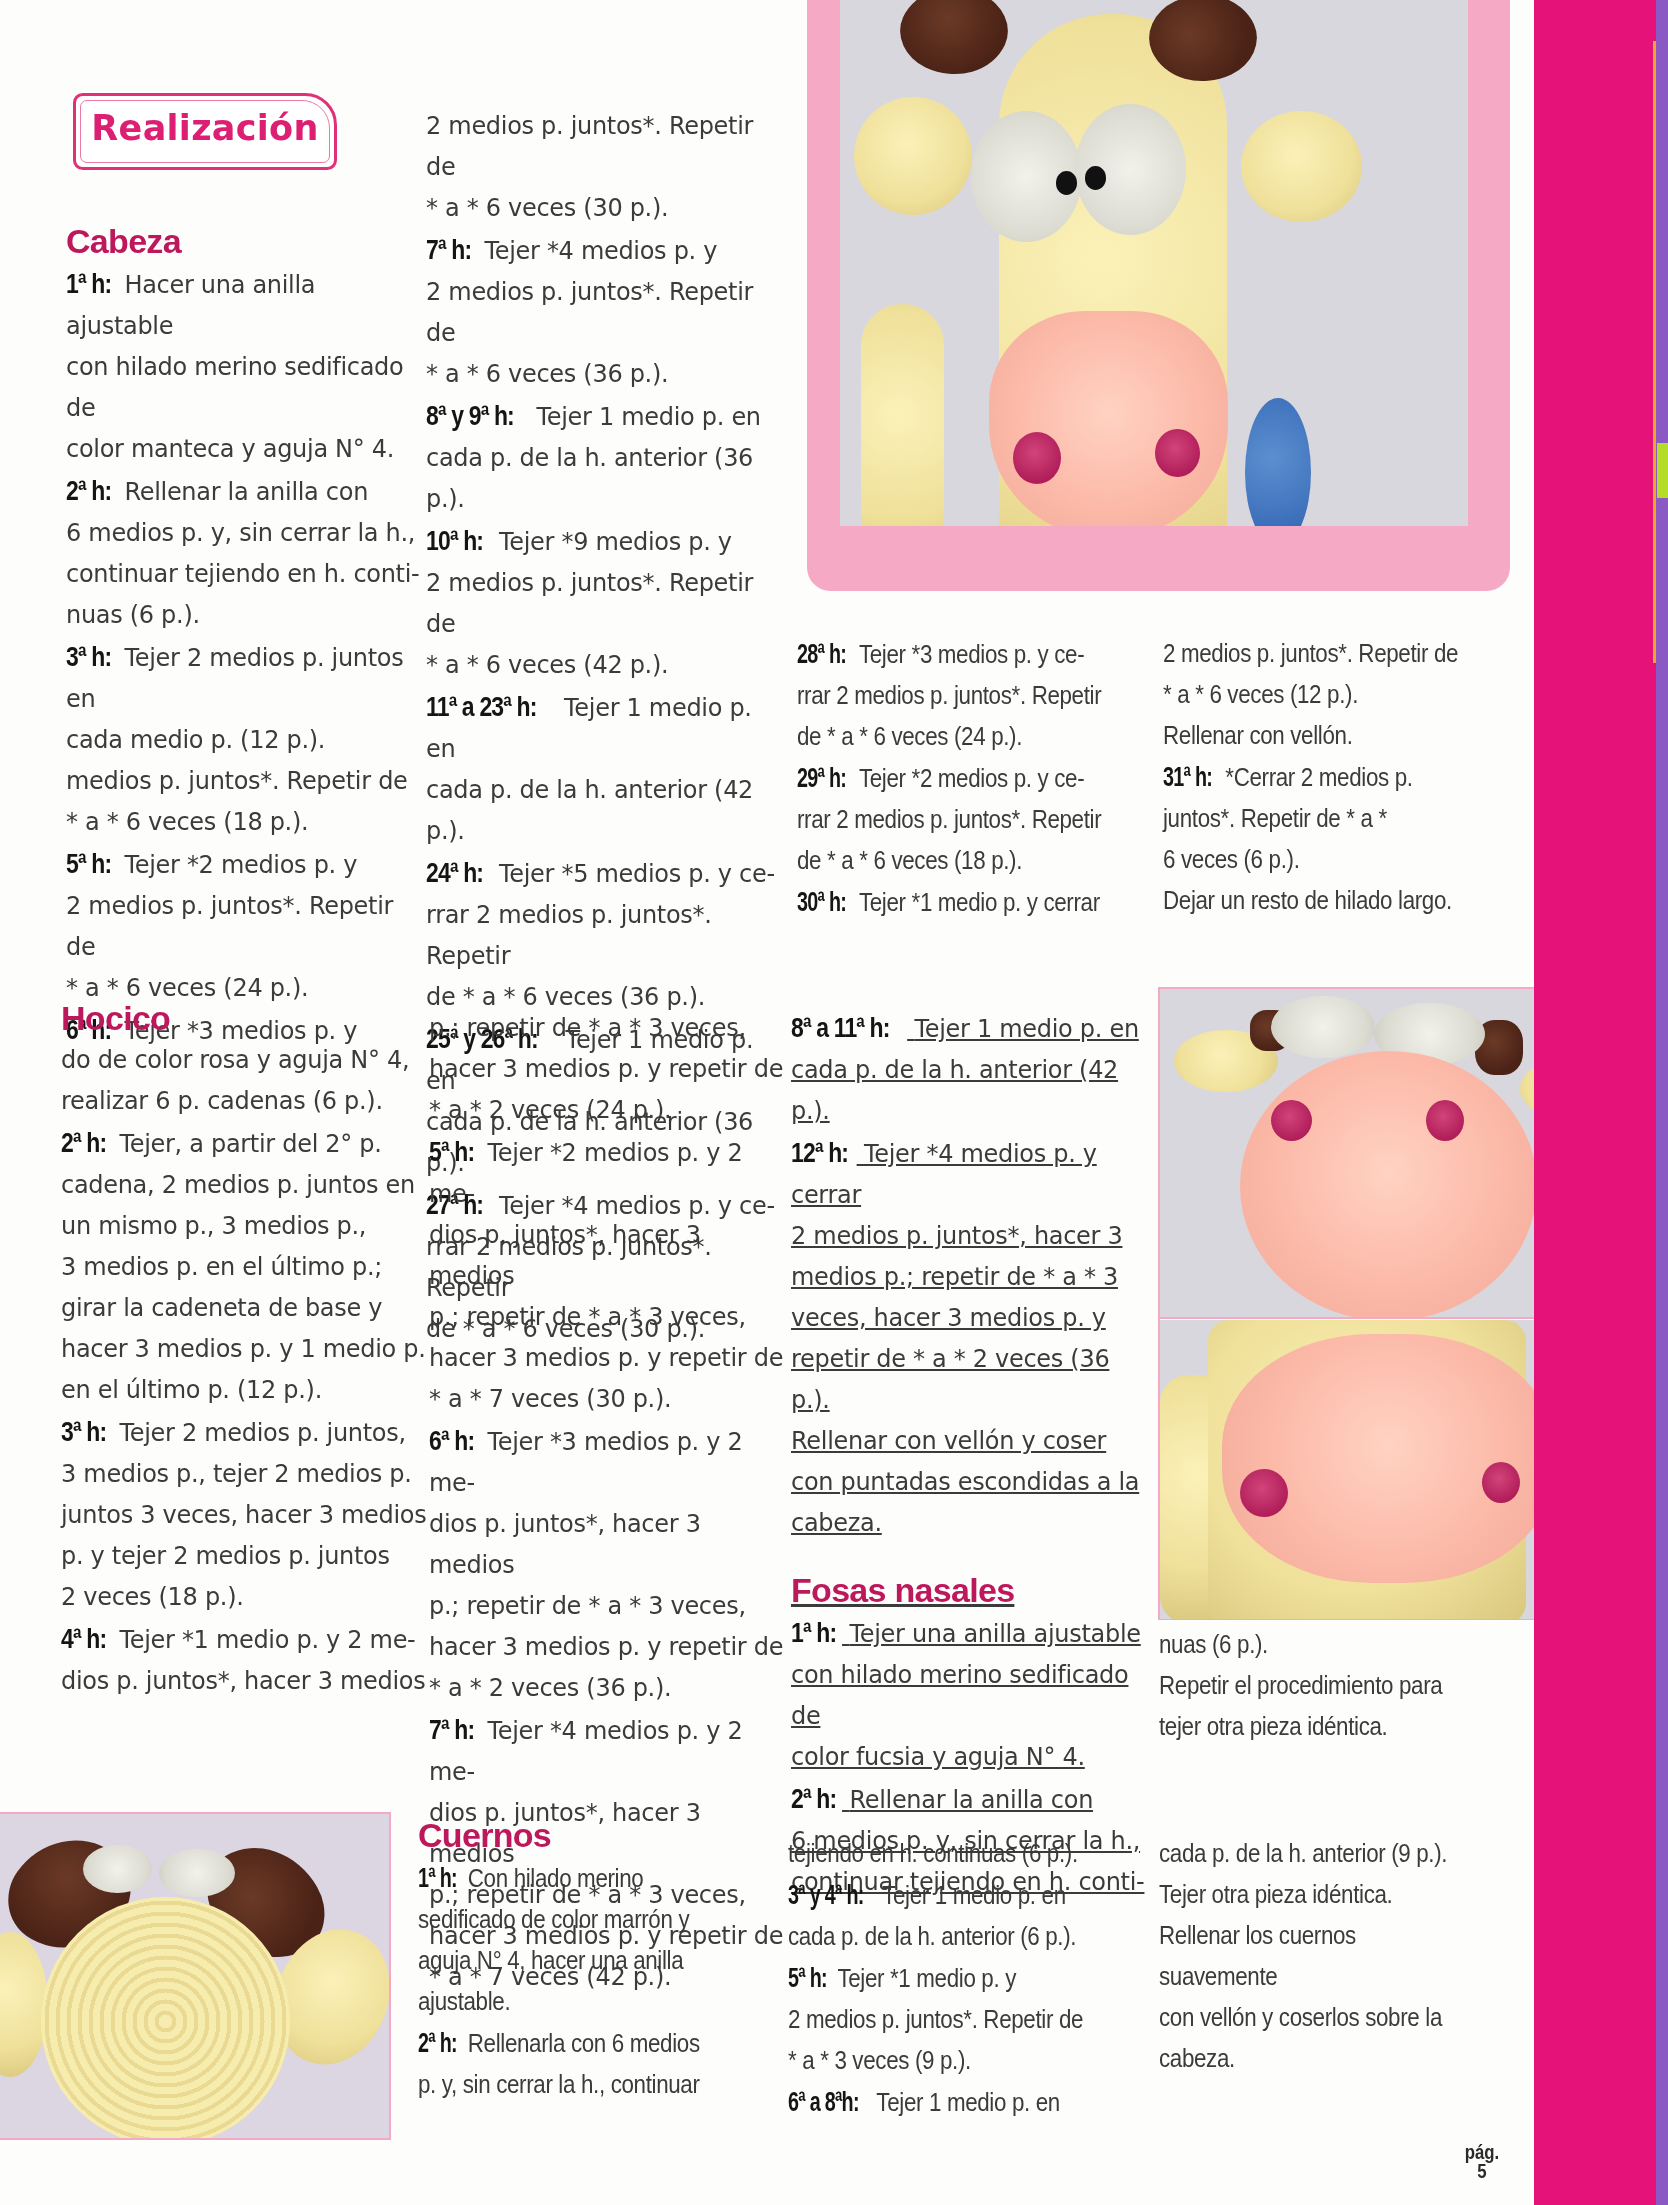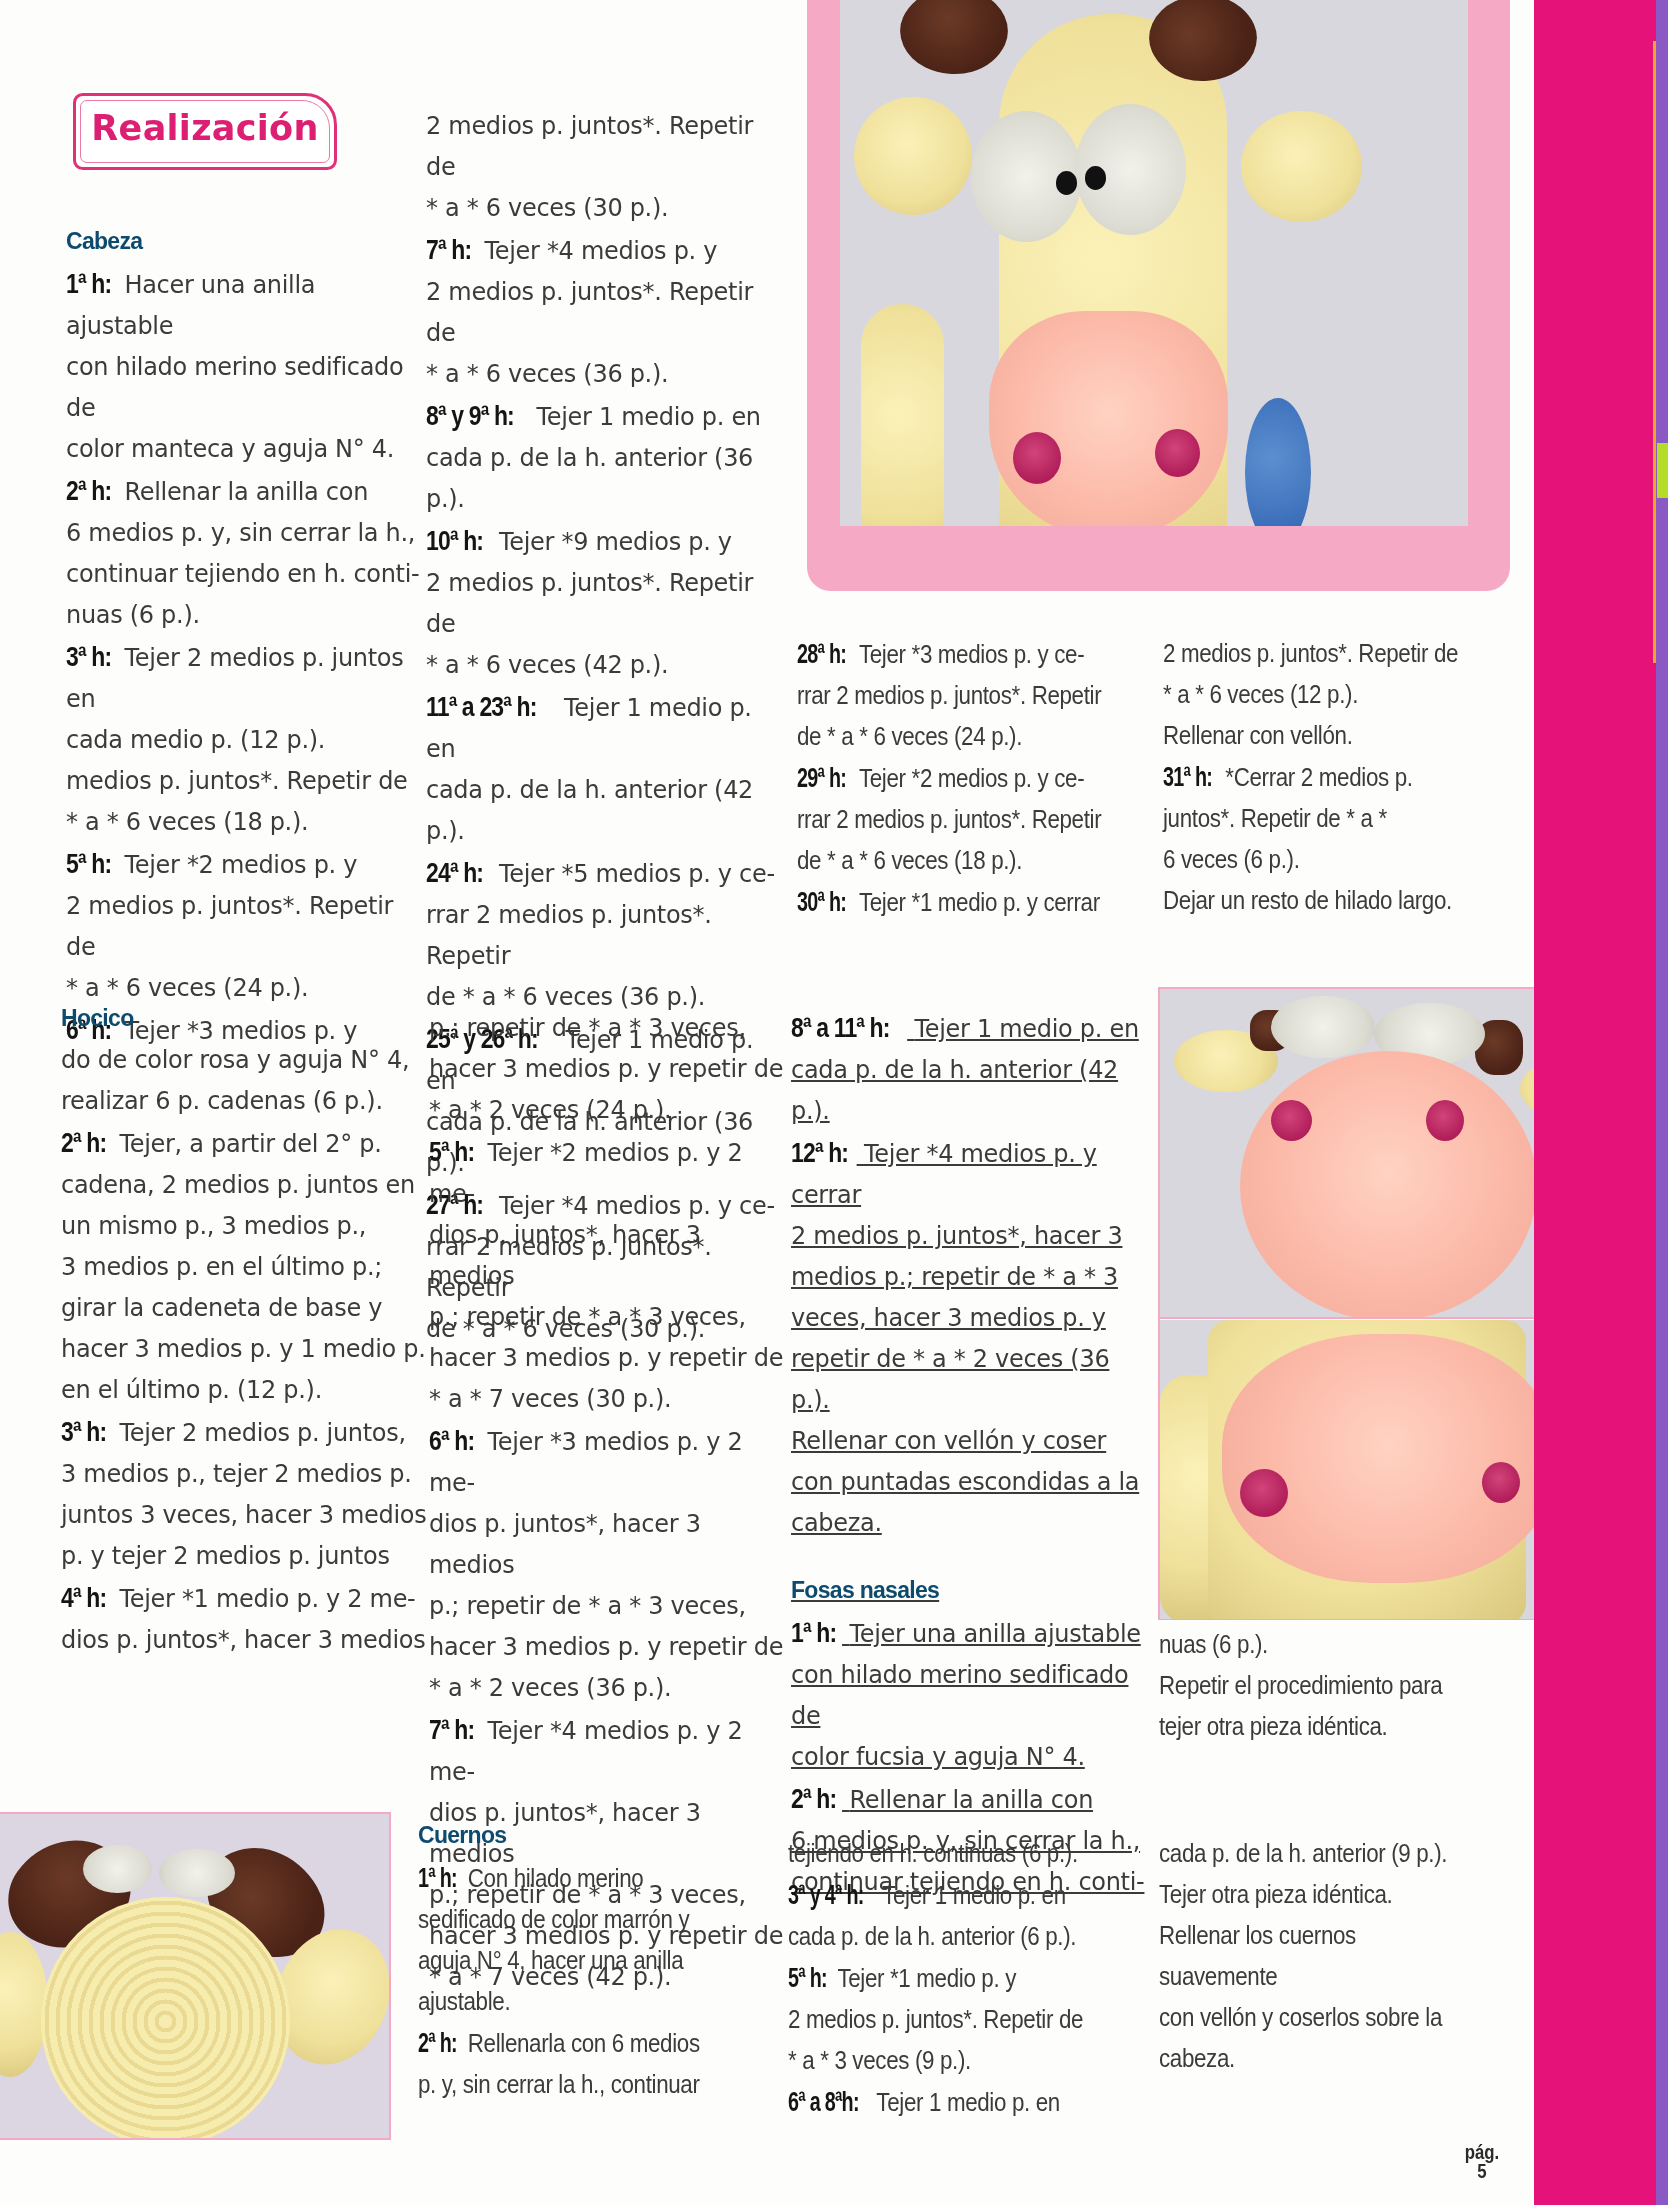--- a/index.html
+++ b/index.html
@@ -6,21 +6,21 @@
   body {
     width:1669px; height:2205px; position:relative; overflow:hidden;
     background:#fdfdfc;
     font-family:"DejaVu Sans", sans-serif;
     color:#3a3a3a;
   }
   .abs { position:absolute; }
   .col { position:absolute; font-size:24px; line-height:41px; letter-spacing:-0.3px; color:#3b3b3b; }
   .col p { margin:0; }
   .lbl { font-family:"Liberation Sans", sans-serif; font-weight:bold; color:#151515; font-size:28px; letter-spacing:-1px; transform:scaleX(0.82); display:inline-block; transform-origin:left center; margin-right:-4.1px; }
-  .sec { font-family:"Liberation Sans", sans-serif; font-weight:bold; color:#0c4a6e; font-size:23px; letter-spacing:-0.7px; margin:0; line-height:44px; }
+  .sec { font-family:"Liberation Sans", sans-serif; font-weight:bold; color:#be185d; font-size:34px; letter-spacing:-0.7px; margin:0; line-height:44px; }
   .narrow { font-family:"Liberation Sans", sans-serif; transform:scaleX(0.86); transform-origin:left top; font-size:26px; letter-spacing:-0.4px; }
 
   
   .badge {
     left:73px; top:93px; width:264px; height:77px;
     border:3.5px solid #e0307a; border-radius:9.7px 32px 9.7px 9.7px;
     box-sizing:border-box; background:#fff;
   }
   .badge-inner {
     position:absolute; left:4.1px; top:4.1px; right:4.1px; bottom:4.1px;
@@ -163,20 +163,21 @@
       <p><span>cadena, 2 medios p. juntos en</span></p>
       <p><span>un mismo p., 3 medios p.,</span></p>
       <p><span>3 medios p. en el último p.;</span></p>
       <p><span>girar la cadeneta de base y</span></p>
       <p><span>hacer 3 medios p. y 1 medio p.</span></p>
       <p><span>en el último p. (12 p.).</span></p>
       <p><span class="lbl">3ª h:</span> <span>Tejer 2 medios p. juntos,</span></p>
       <p><span>3 medios p., tejer 2 medios p.</span></p>
       <p><span>juntos 3 veces, hacer 3 medios</span></p>
       <p><span>p. y tejer 2 medios p. juntos</span></p>
+      <p><span>2 veces (18 p.).</span></p>
       <p><span class="lbl">4ª h:</span> <span>Tejer *1 medio p. y 2 me-</span></p>
       <p><span>dios p. juntos*, hacer 3 medios</span></p>
     </div>
 </div>
 
 <div class="col" style="left:429px; top:1008px; width:360px;">
   <div>
       <p><span>p.; repetir de * a * 3 veces,</span></p>
       <p><span>hacer 3 medios p. y repetir de</span></p>
       <p><span>* a * 2 veces (24 p.).</span></p>

